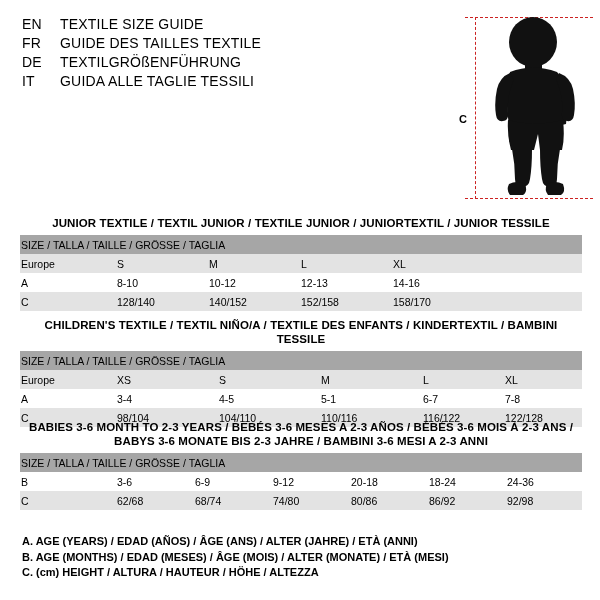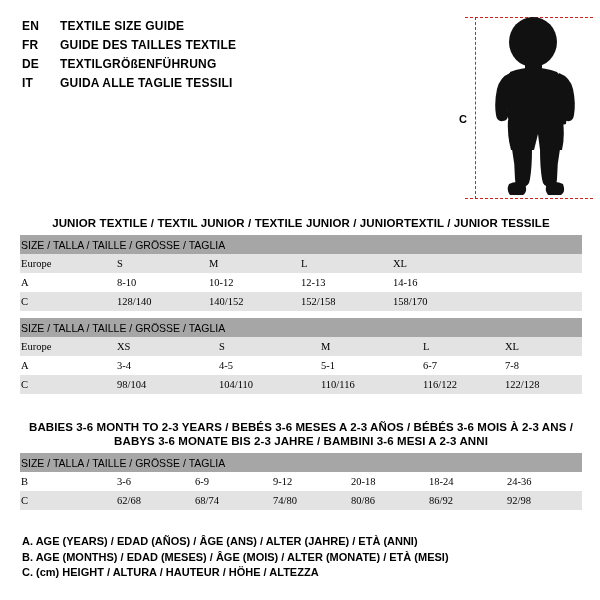--- a/index.html
+++ b/index.html
@@ -24,24 +24,24 @@
 
   
   .header {
     position: absolute;
     left: 22px;
     top: 14px;
     width: 420px;
   }
   .lang-row {
     display: flex;
-    align-items: flex-end;
+    align-items: center;
     height: 19px;
-    font-size: 12px;
-    font-weight: bold;
+    font-size: 14px;
+    font-weight: normal;
     letter-spacing: 0.2px;
   }
   .lang-code {
     width: 38px;
     flex: 0 0 38px;
   }
   .lang-title {
     flex: 1;
   }
 
@@ -122,21 +122,20 @@
     font-size: 10.5px;
   }
   tr.alt-row td {
     background: #e3e3e3;
   }
   tr.plain-row td {
     background: #ffffff;
   }
   td.cell {
     padding-left: 6px;
-    font-family: Liberation Serif, serif;
   }
   .head-label {
     padding-left: 6px;
   }
 
   
   .legend {
     position: absolute;
     left: 22px;
     top: 534px;
@@ -240,20 +239,21 @@
           <td class="cell">140/152</td>
           <td class="cell">152/158</td>
           <td class="cell">158/170</td>
           <td class="cell"></td>
         </tr>
       </tbody>
     </table>
   </div>
 
   <div class="section" style="top:318px;">
+    <div class="section-title">CHILDREN'S TEXTILE / TEXTIL NIÑO/A / TEXTILE DES ENFANTS / KINDERTEXTIL / BAMBINI TESSILE</div>
     <table class="size-table">
       <colgroup>
         <col style="width:96px">
           <col style="width:102px">
           <col style="width:102px">
           <col style="width:102px">
           <col style="width:82px">
           <col style="width:78px">
       </colgroup>
       <tbody>

